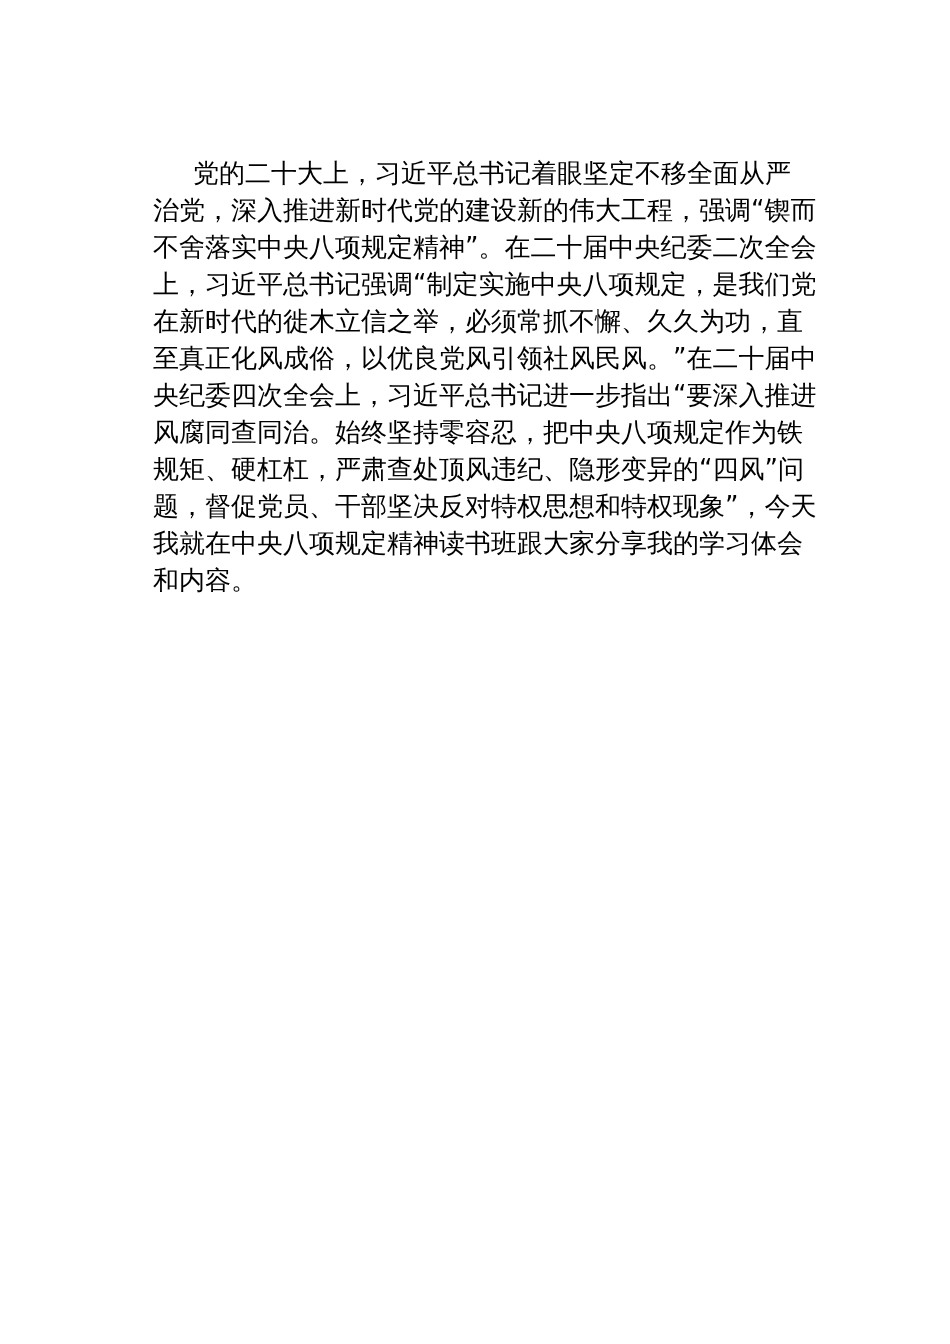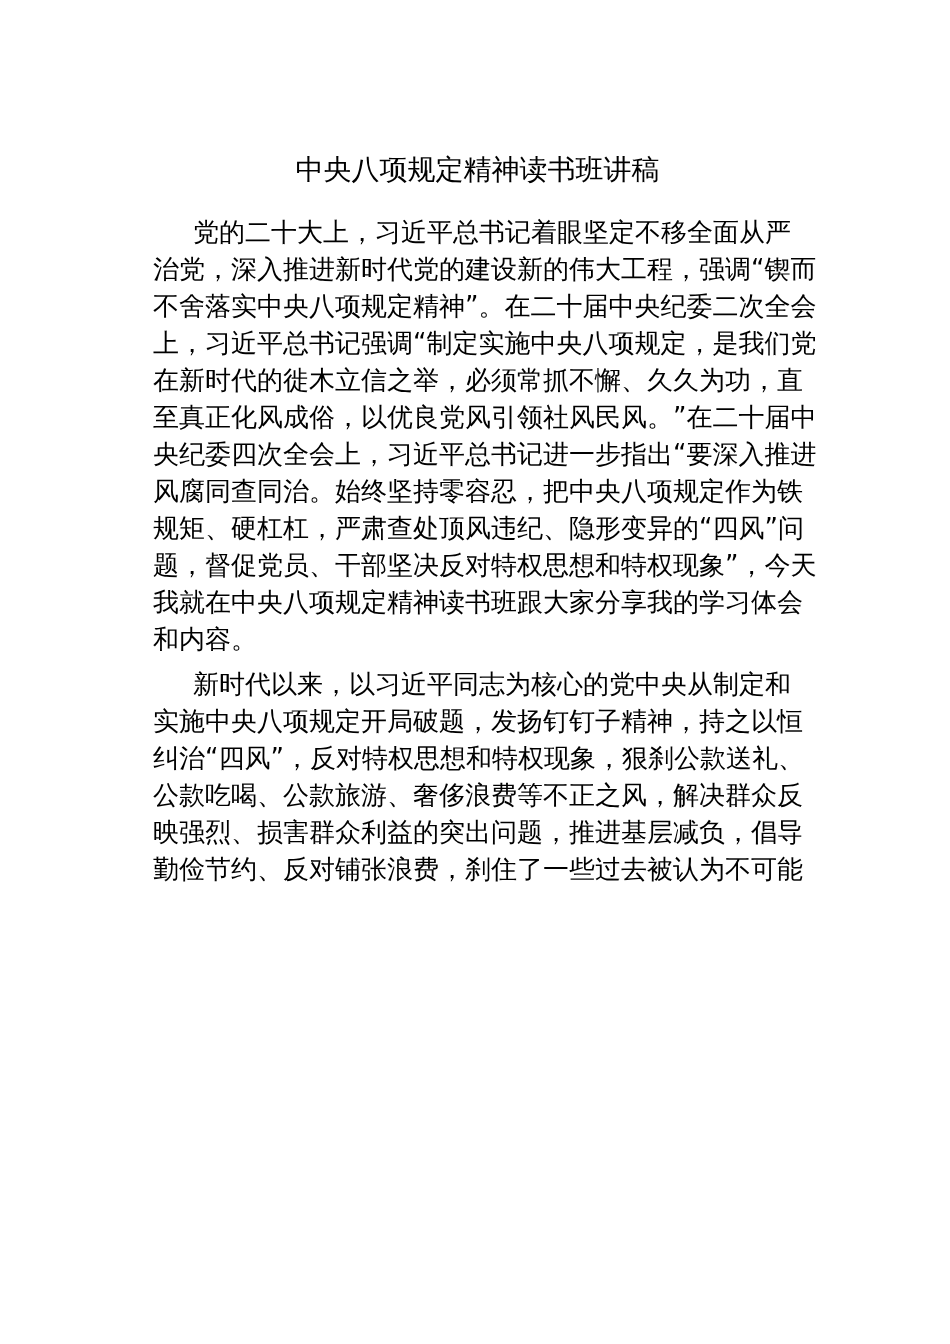--- a/index.html
+++ b/index.html
@@ -37,33 +37,26 @@
     white-space: pre;       
     text-indent: 40px;      
     letter-spacing: 0;
   }
 </style>
 </head>
 <body>
 
 <div class="page">
   <div class="doc">
-    <h1 class="doc-title">中央八项规定精神读书班讲稿</h1>
     <p class="para">党的二十大上，习近平总书记着眼坚定不移全面从严
 治党，深入推进新时代党的建设新的伟大工程，强调“锲而
 不舍落实中央八项规定精神”。在二十届中央纪委二次全会
 上，习近平总书记强调“制定实施中央八项规定，是我们党
 在新时代的徙木立信之举，必须常抓不懈、久久为功，直
 至真正化风成俗，以优良党风引领社风民风。”在二十届中
 央纪委四次全会上，习近平总书记进一步指出“要深入推进
 风腐同查同治。始终坚持零容忍，把中央八项规定作为铁
 规矩、硬杠杠，严肃查处顶风违纪、隐形变异的“四风”问
 题，督促党员、干部坚决反对特权思想和特权现象”，今天
 我就在中央八项规定精神读书班跟大家分享我的学习体会
 和内容。</p>
-    <p class="para">新时代以来，以习近平同志为核心的党中央从制定和
-实施中央八项规定开局破题，发扬钉钉子精神，持之以恒
-纠治“四风”，反对特权思想和特权现象，狠刹公款送礼、
-公款吃喝、公款旅游、奢侈浪费等不正之风，解决群众反
-映强烈、损害群众利益的突出问题，推进基层减负，倡导
-勤俭节约、反对铺张浪费，刹住了一些过去被认为不可能</p>
   </div>
 </div>
 
 </body></html>

